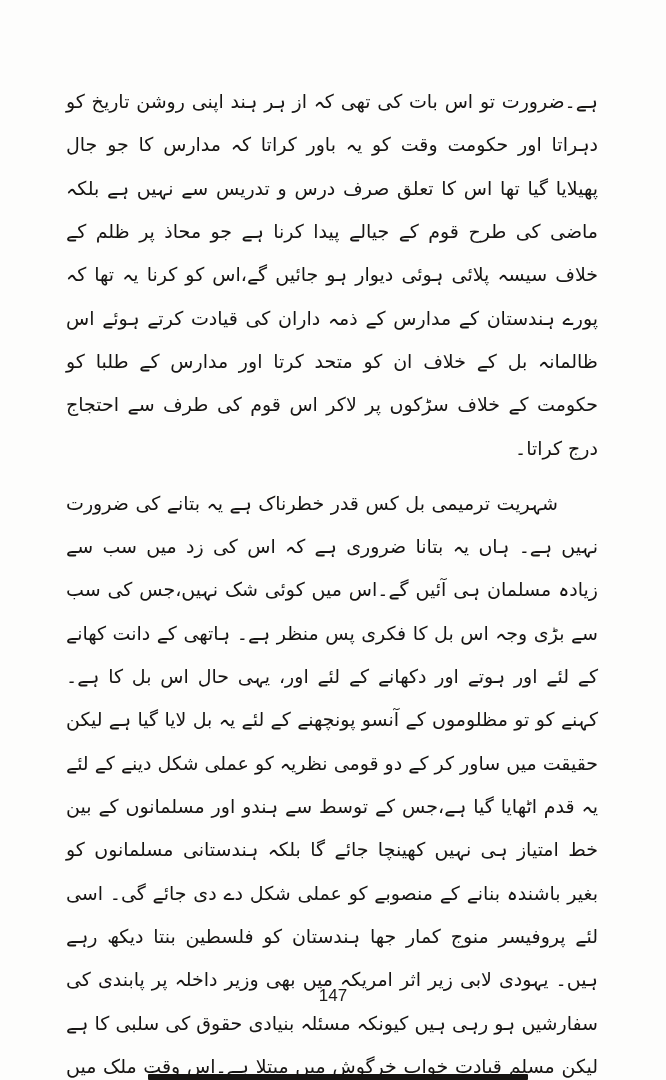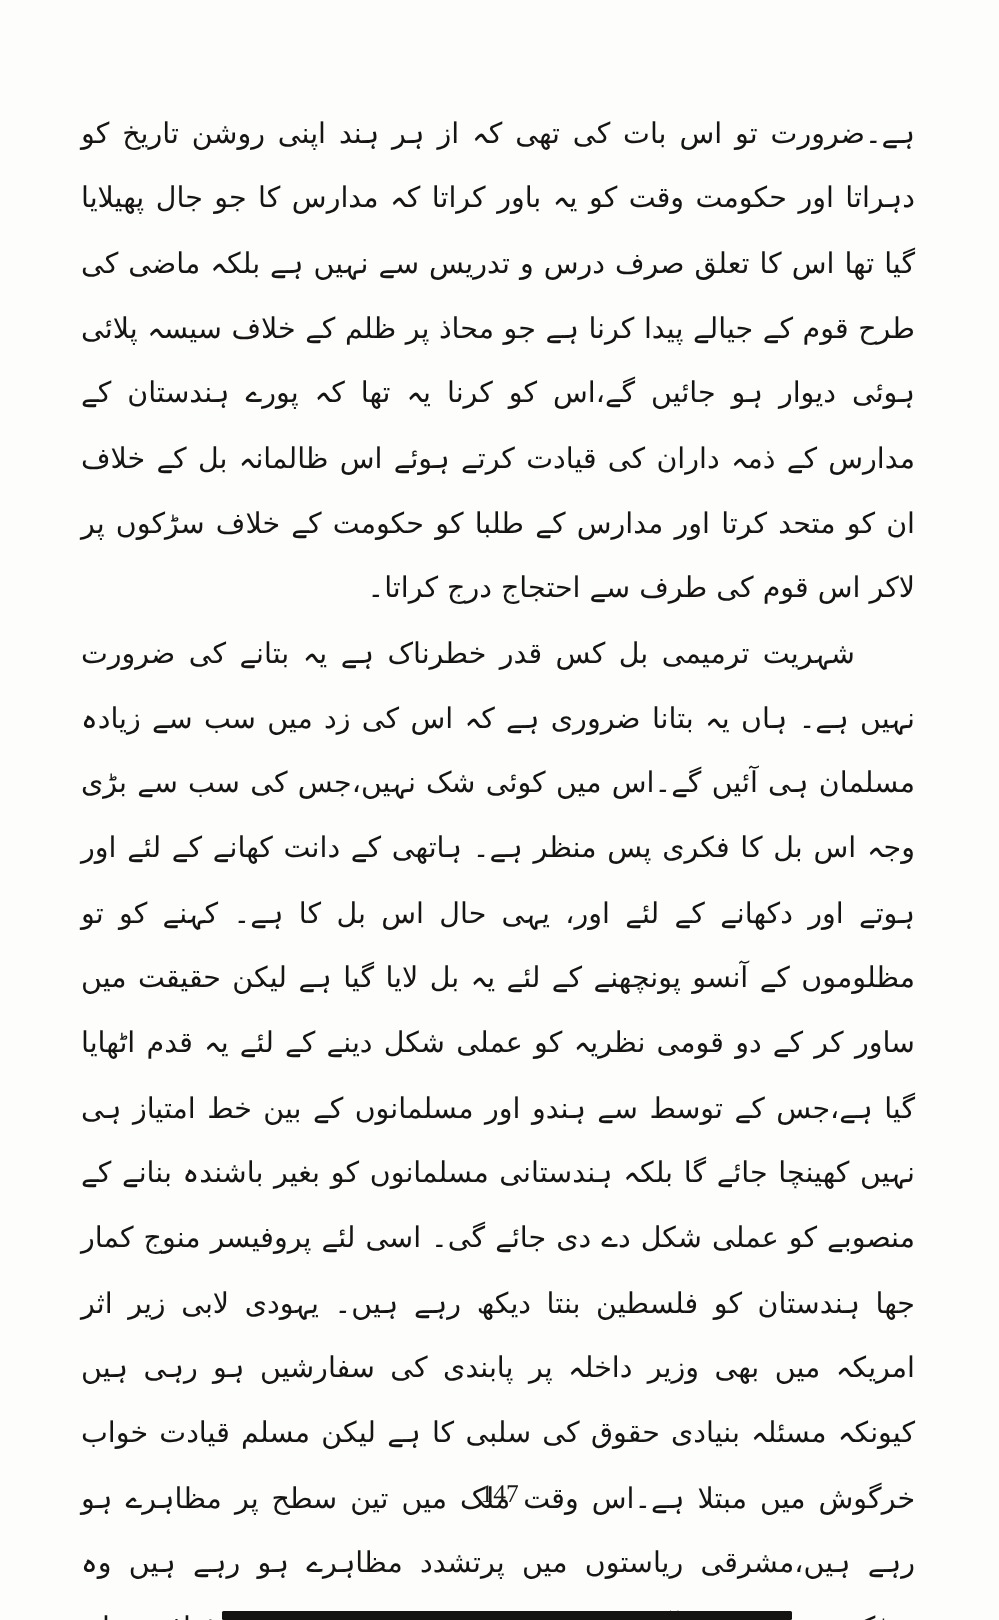--- a/index.html
+++ b/index.html
@@ -23,37 +23,37 @@
     left: 54px;
     direction: rtl;
     unicode-bidi: embed;
     text-align: justify;
     color: #171513;
     font-size: 19px;
     line-height: 2.28;
     letter-spacing: 0;
   }
   .para {
-    margin: 0;
+    margin: 12px;
   }
   .para + .para {
     margin-top: 0;
   }
   .para-indent {
     text-indent: 40px; 
   }
   .page-number {
     position: absolute;
     bottom: 74px;
     left: 0;
     width: 100%;
     text-align: center;
     color: #1c1a18;
     font-size: 17px;
-    font-family: Liberation Serif, serif;
+    font-family: Liberation Sans, sans-serif;
   }
   .scan-artifact {
     position: absolute;
     bottom: 0;
     left: 148px;
     width: 380px;
     height: 6px;
     background: #161412;
     border-radius: 1px;
   }

